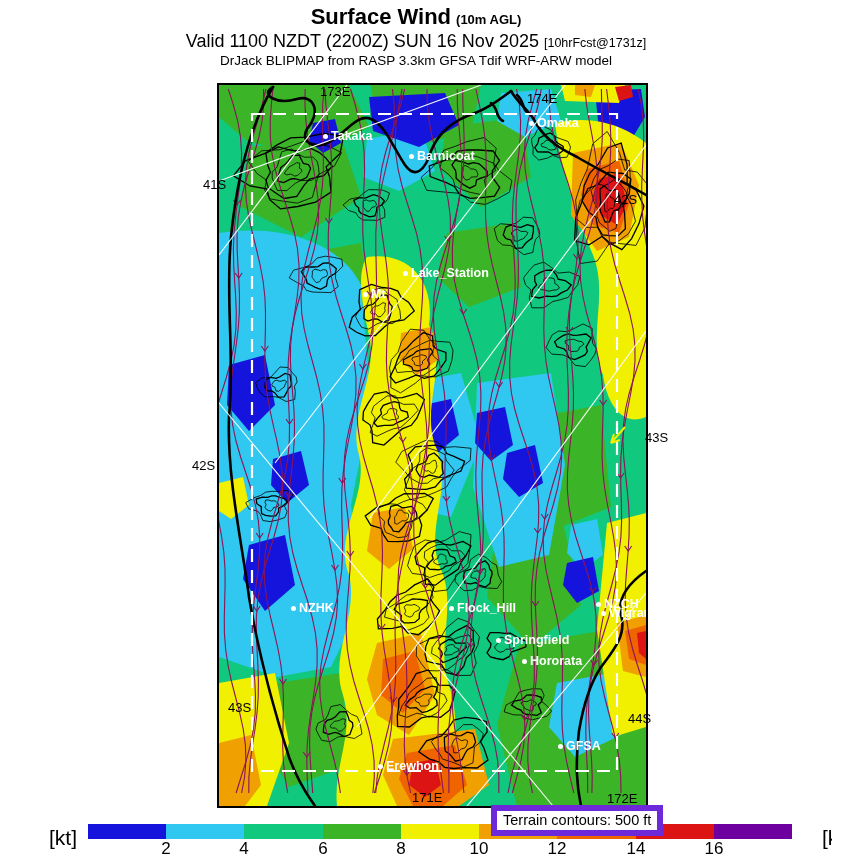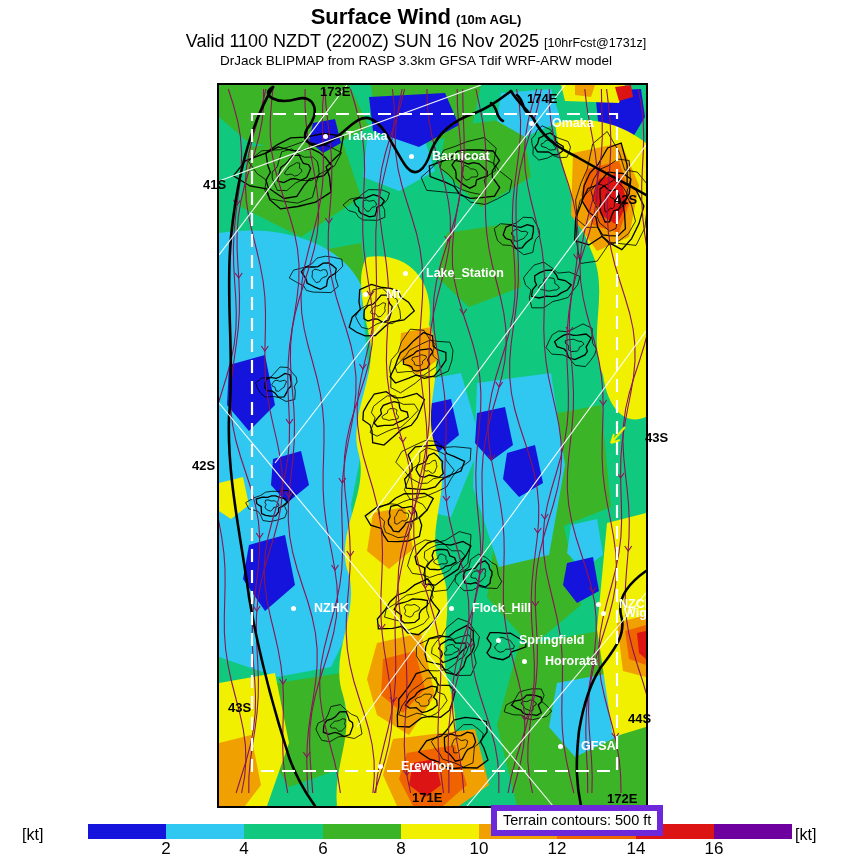--- a/index.html
+++ b/index.html
@@ -11,31 +11,31 @@
   .hdr .l1 .suffix{font-size:13px;font-weight:bold;margin-left:5px;}
   .hdr .l2{font-size:18px;margin-top:2px;}
   .hdr .l2 .sm{font-size:18px;}
   .hdr .l2 .xs{font-size:12.5px;}
   .hdr .l3{font-size:13.5px;margin-top:1px;}
   
   .map{position:absolute;left:217px;top:83px;width:427px;height:721px;
        border:2px solid #000;overflow:hidden;background:#10c87e;}
   .map svg{display:block;}
   .stn{position:absolute;white-space:nowrap;color:#fff;font-size:12.5px;font-weight:bold;
-       display:flex;align-items:center;gap:18px;z-index:4;}
+       display:flex;align-items:center;gap:3px;z-index:4;}
   .stn .dot{width:5px;height:5px;border-radius:50%;background:#fff;flex:0 0 auto;}
-  .grat{position:absolute;font-size:13px;font-weight:bold;color:#000;z-index:6;white-space:nowrap;}
+  .grat{position:absolute;font-size:13px;font-weight:normal;color:#000;z-index:6;white-space:nowrap;}
   
   .terrain-box{position:absolute;left:491px;top:805px;background:#fff;border:6px solid #6d28d9;
        font-size:14.5px;padding:1px 6px 2px 6px;z-index:7;white-space:nowrap;}
   
   .cbar{position:absolute;left:88px;top:824px;width:704px;height:15px;display:flex;z-index:3;}
   .cbar .seg{flex:1 1 0;height:100%;}
   .ctick{position:absolute;top:839px;width:40px;text-align:center;font-size:17px;z-index:3;}
-  .kt{position:absolute;top:826px;font-size:16px;z-index:3;}
+  .kt{position:absolute;top:826px;font-size:21px;z-index:3;margin-left:27px;}
 </style>
 </head>
 <body>
 
 <div class="page">
 
   <div class="hdr">
     <div class="l1">
       <span>Surface Wind</span><span class="suffix">(10m AGL)</span>
     </div>

